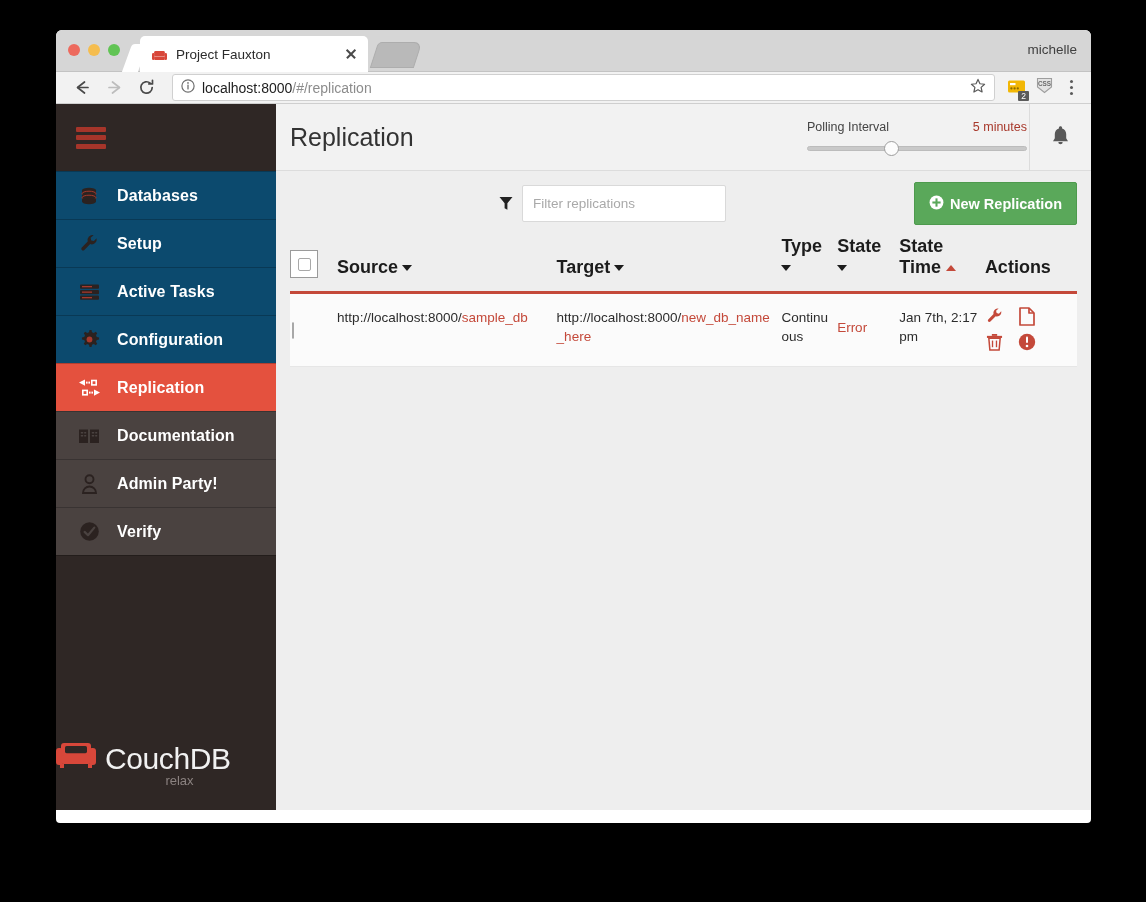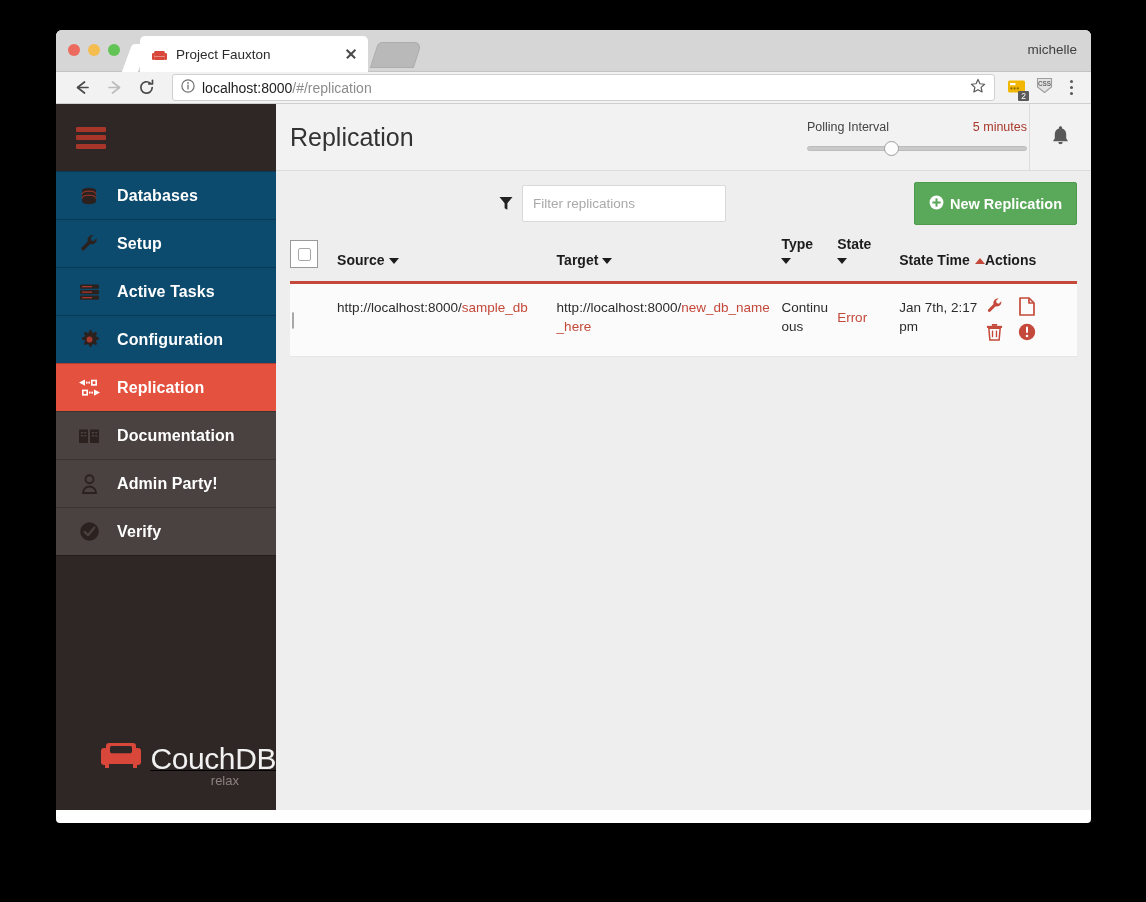--- a/index.html
+++ b/index.html
@@ -192,23 +192,22 @@
   .nav-item .ico { width: 24px; height: 24px; flex: 0 0 auto; display: flex; align-items: center; justify-content: center; }
   .nav-item .lbl { letter-spacing: .1px; }
 
   .sidebar-rest { flex: 1; background: #2f2725; border-top: 1px solid rgba(0,0,0,.25); }
 
   .couch-logo {
     position: absolute;
     left: 0; right: 0; bottom: 36px;
     display: flex;
     align-items: flex-end;
-    justify-content: flex-end;
+    justify-content: flex-start;
     gap: 9px;
-    text-decoration: underline;
   }
   .couch-word { color: #f1f1f1; font-size: 30px; letter-spacing: -.4px; line-height: 30px; }
   .couch-relax { color: #8b8280; font-size: 13px; position: absolute; right: 37px; bottom: -14px; }
 
   
   .main { flex: 1; display: flex; flex-direction: column; background: #eeeeee; min-width: 0; }
 
   .page-header {
     height: 67px;
     background: #f2f2f2;
@@ -297,21 +296,21 @@
     font-weight: bold;
     display: flex; align-items: center;
     gap: 6px;
     padding: 0 14px;
   }
 
   
   .table-area { padding: 0 14px 0 14px; }
   table { width: 100%; border-collapse: collapse; table-layout: fixed; }
   thead th {
-    font-size: 14px;
+    font-size: 18px;
     color: #1c1c1c;
     text-align: left;
     padding: 0 0 13px 0;
     vertical-align: bottom;
     font-weight: bold;
   }
   thead tr { border-bottom: 3px solid #c4493a; }
   .col-chk    { width: 44px; }
   .col-source { width: 205px; }
   .col-target { width: 210px; margin-left: 12px; }

